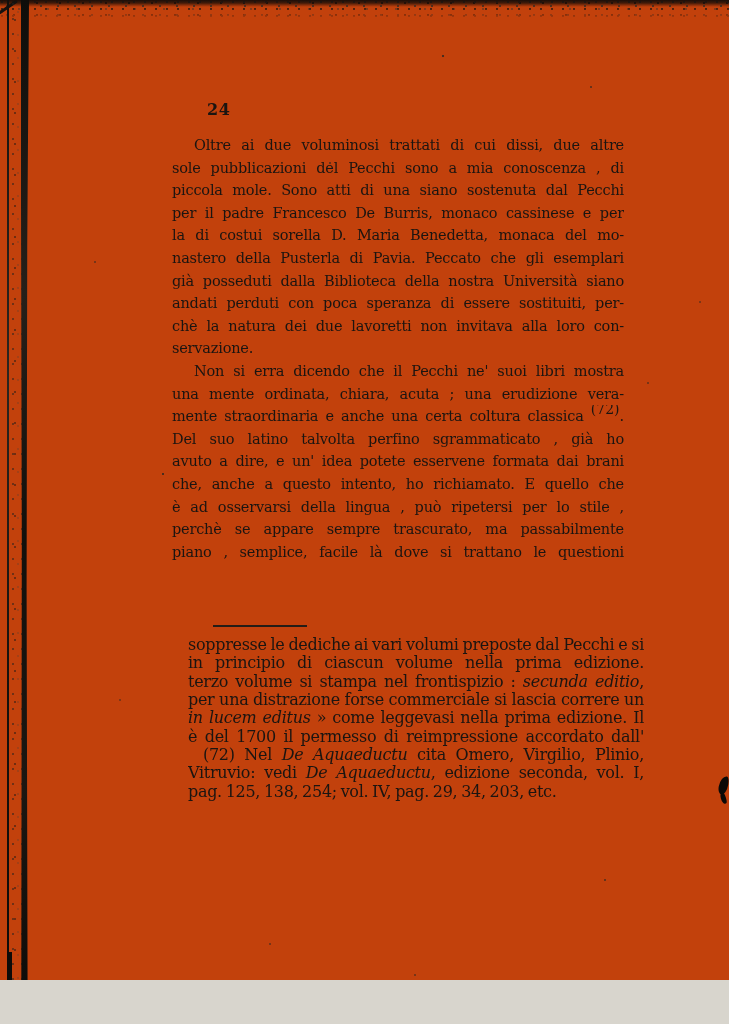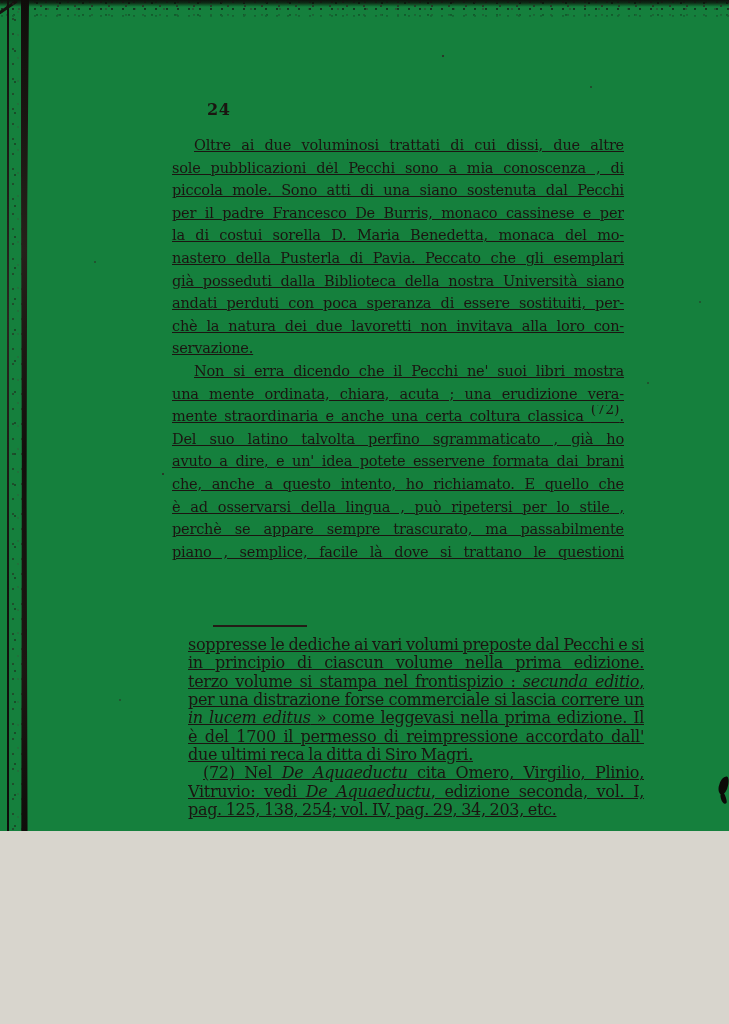--- a/index.html
+++ b/index.html
@@ -1,21 +1,21 @@
 <!DOCTYPE html>
 <html><head>
 <meta charset="utf-8">
 <title>Scanned book page 24</title>
 <style>
   html, body { margin: 0; padding: 0; background: #d8d5cd; }
   .page {
     position: relative;
     width: 729px;
-    height: 831px;
-    background: #15803d;
+    height: 980px;
+    background: #c2410c;
     overflow: hidden;
     font-family: "DejaVu Serif", serif;
     color: #1b1511;
   }
 
   
   .top-noise {
     position: absolute; left: 0; top: 0; right: 0; height: 20px;
     background-image:
       radial-gradient(circle at 2px 2px,  #141210 0 .9px, transparent 1.3px),
@@ -98,21 +98,21 @@
     position: absolute; left: 207px; top: 100px;
     font-size: 16px; font-weight: bold; letter-spacing: .5px;
   }
   .body-text {
     position: absolute; left: 172px; top: 134px; width: 452px;
     font-size: 14.5px; line-height: 22.6px;
     letter-spacing: -0.2px; word-spacing: -0.5px;
   }
   .tline {
     text-align: justify; text-align-last: justify;
-    overflow: hidden; white-space: normal; text-decoration: underline;
+    overflow: hidden; white-space: normal;
   }
   .body-text .tline { height: 22.6px; }
   .tline.left { text-align-last: left; }
   .body-text .tline.ind { text-indent: 22px; }
   .footnote-rule {
     position: absolute; left: 213px; top: 625px; width: 94px; height: 2px;
     background: #241d17;
   }
   .footnote-text {
     position: absolute; left: 188px; top: 636px; width: 456px;
@@ -163,18 +163,17 @@
       <div class="tline">piano , semplice, facile là dove si trattano le questioni</div>
     </div>
   <div class="footnote-rule"></div>
   <div class="footnote-text">
       <div class="tline">soppresse le dediche ai vari volumi preposte dal Pecchi e si fè lecito di</div>
       <div class="tline">in principio di ciascun volume nella prima edizione. Mentre nel primo e</div>
       <div class="tline">terzo volume si stampa nel frontispizio : <i>secunda editio</i>, nel secondo volume</div>
       <div class="tline">per una distrazione forse commerciale si lascia correre un « <i>nunc primum</i></div>
       <div class="tline"><i>in lucem editus</i> » come leggevasi nella prima edizione. Il primo volume di</div>
       <div class="tline">è del 1700 il permesso di reimpressione accordato dall' Inquisitore. Il se-</div>
-      <div class="tline left">due ultimi reca la ditta di Siro Magri.</div>
       <div class="tline ind">(72) Nel <i>De Aquaeductu</i> cita Omero, Virgilio, Plinio, Plutarco, Seneca,</div>
       <div class="tline">Vitruvio: vedi <i>De Aquaeductu</i>, edizione seconda, vol. I, pag. 220; vol. II,</div>
       <div class="tline left">pag. 125, 138, 254; vol. IV, pag. 29, 34, 203, etc.</div>
     </div>
 </div>
 
 </body></html>

